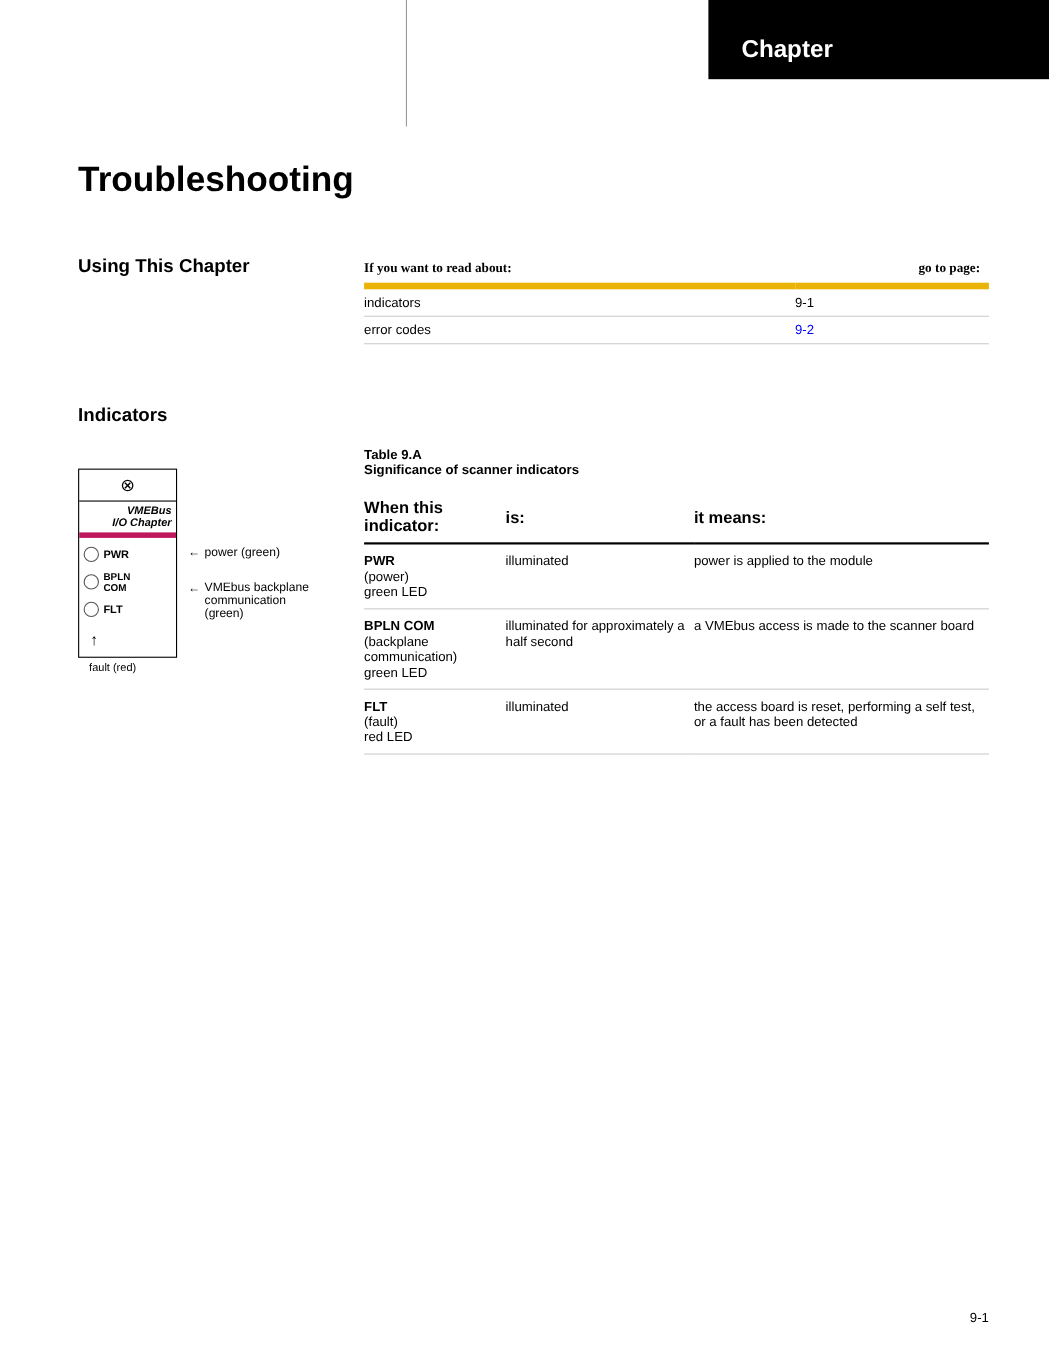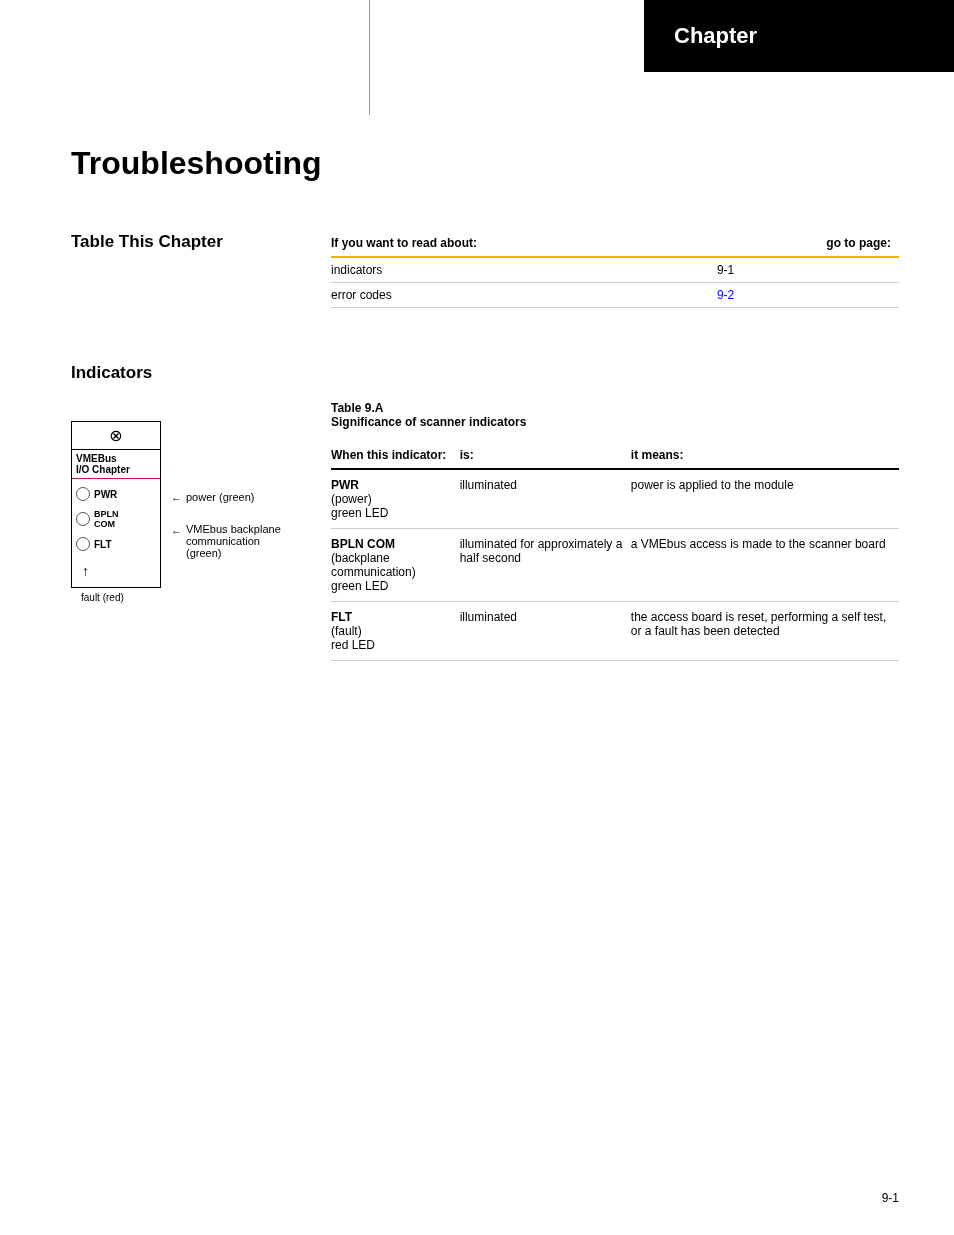--- a/index.html
+++ b/index.html
@@ -32,21 +32,21 @@
       justify-content: flex-end;
     }
     .chapter-banner {
       background: #000;
       color: #fff;
       font-size: 22px;
       font-weight: bold;
       padding: 14px 40px 14px 30px;
       height: 72px;
       display: flex;
-      align-items: center;
+      align-items: flex-end;
       min-width: 310px;
     }
 
     
     .page-content {
       padding: 0 55px 0 55px;
       margin-left: 16px;
     }
 
     
@@ -79,21 +79,22 @@
 
     .toc-table {
       width: 100%;
       border-collapse: collapse;
     }
     .toc-table thead tr th {
       font-weight: bold;
       font-size: 12px;
       padding: 4px 8px 6px 0;
       text-align: left;
-      border-bottom: 2px solid #eab308;
+      border-bottom: 6px solid #eab308;
+      font-family: Liberation Serif, serif;
     }
     .toc-table thead tr th:last-child {
       text-align: right;
     }
     .toc-table tbody tr td {
       padding: 5px 8px 5px 0;
       font-size: 12px;
       border-bottom: 1px solid #ccc;
     }
     .toc-table tbody tr td a {
@@ -132,21 +133,21 @@
       font-weight: bold;
     }
 
     
     .ind-table {
       width: 100%;
       border-collapse: collapse;
     }
     .ind-table thead tr th {
       font-weight: bold;
-      font-size: 12px;
+      font-size: 15px;
       padding: 5px 8px 6px 0;
       text-align: left;
       border-bottom: 2px solid #000;
     }
     .ind-table tbody tr td {
       padding: 8px 8px 8px 0;
       font-size: 12px;
       vertical-align: top;
       border-bottom: 1px solid #ccc;
     }
@@ -173,25 +174,26 @@
       border-bottom: 1px solid #000;
       padding: 4px 6px;
       display: flex;
       align-items: center;
       justify-content: center;
     }
     .scanner-icon {
       font-size: 16px;
     }
     .scanner-label {
-      border-bottom: 1px solid #be185d;
+      border-bottom: 5px solid #be185d;
       padding: 3px 4px;
-      text-align: left;
+      text-align: right;
       font-size: 10px;
       font-weight: bold;
+      font-style: italic;
     }
     .scanner-body {
       padding: 8px 4px 8px 4px;
       display: flex;
       flex-direction: column;
       gap: 8px;
     }
     .indicator-row {
       display: flex;
       align-items: center;
@@ -240,21 +242,21 @@
     </div>
   </div>
 </div>
 
 <div class="page-content">
 
   <h1 class="page-title">Troubleshooting</h1>
 
   <div class="using-chapter-section">
     <div class="using-chapter-left">
-      <div class="section-header">Table This Chapter</div>
+      <div class="section-header">Using This Chapter</div>
     </div>
     <div class="using-chapter-right">
       <table class="toc-table">
         <thead>
           <tr>
             <th>If you want to read about:</th>
             <th>go to page:</th>
           </tr>
         </thead>
         <tbody>

